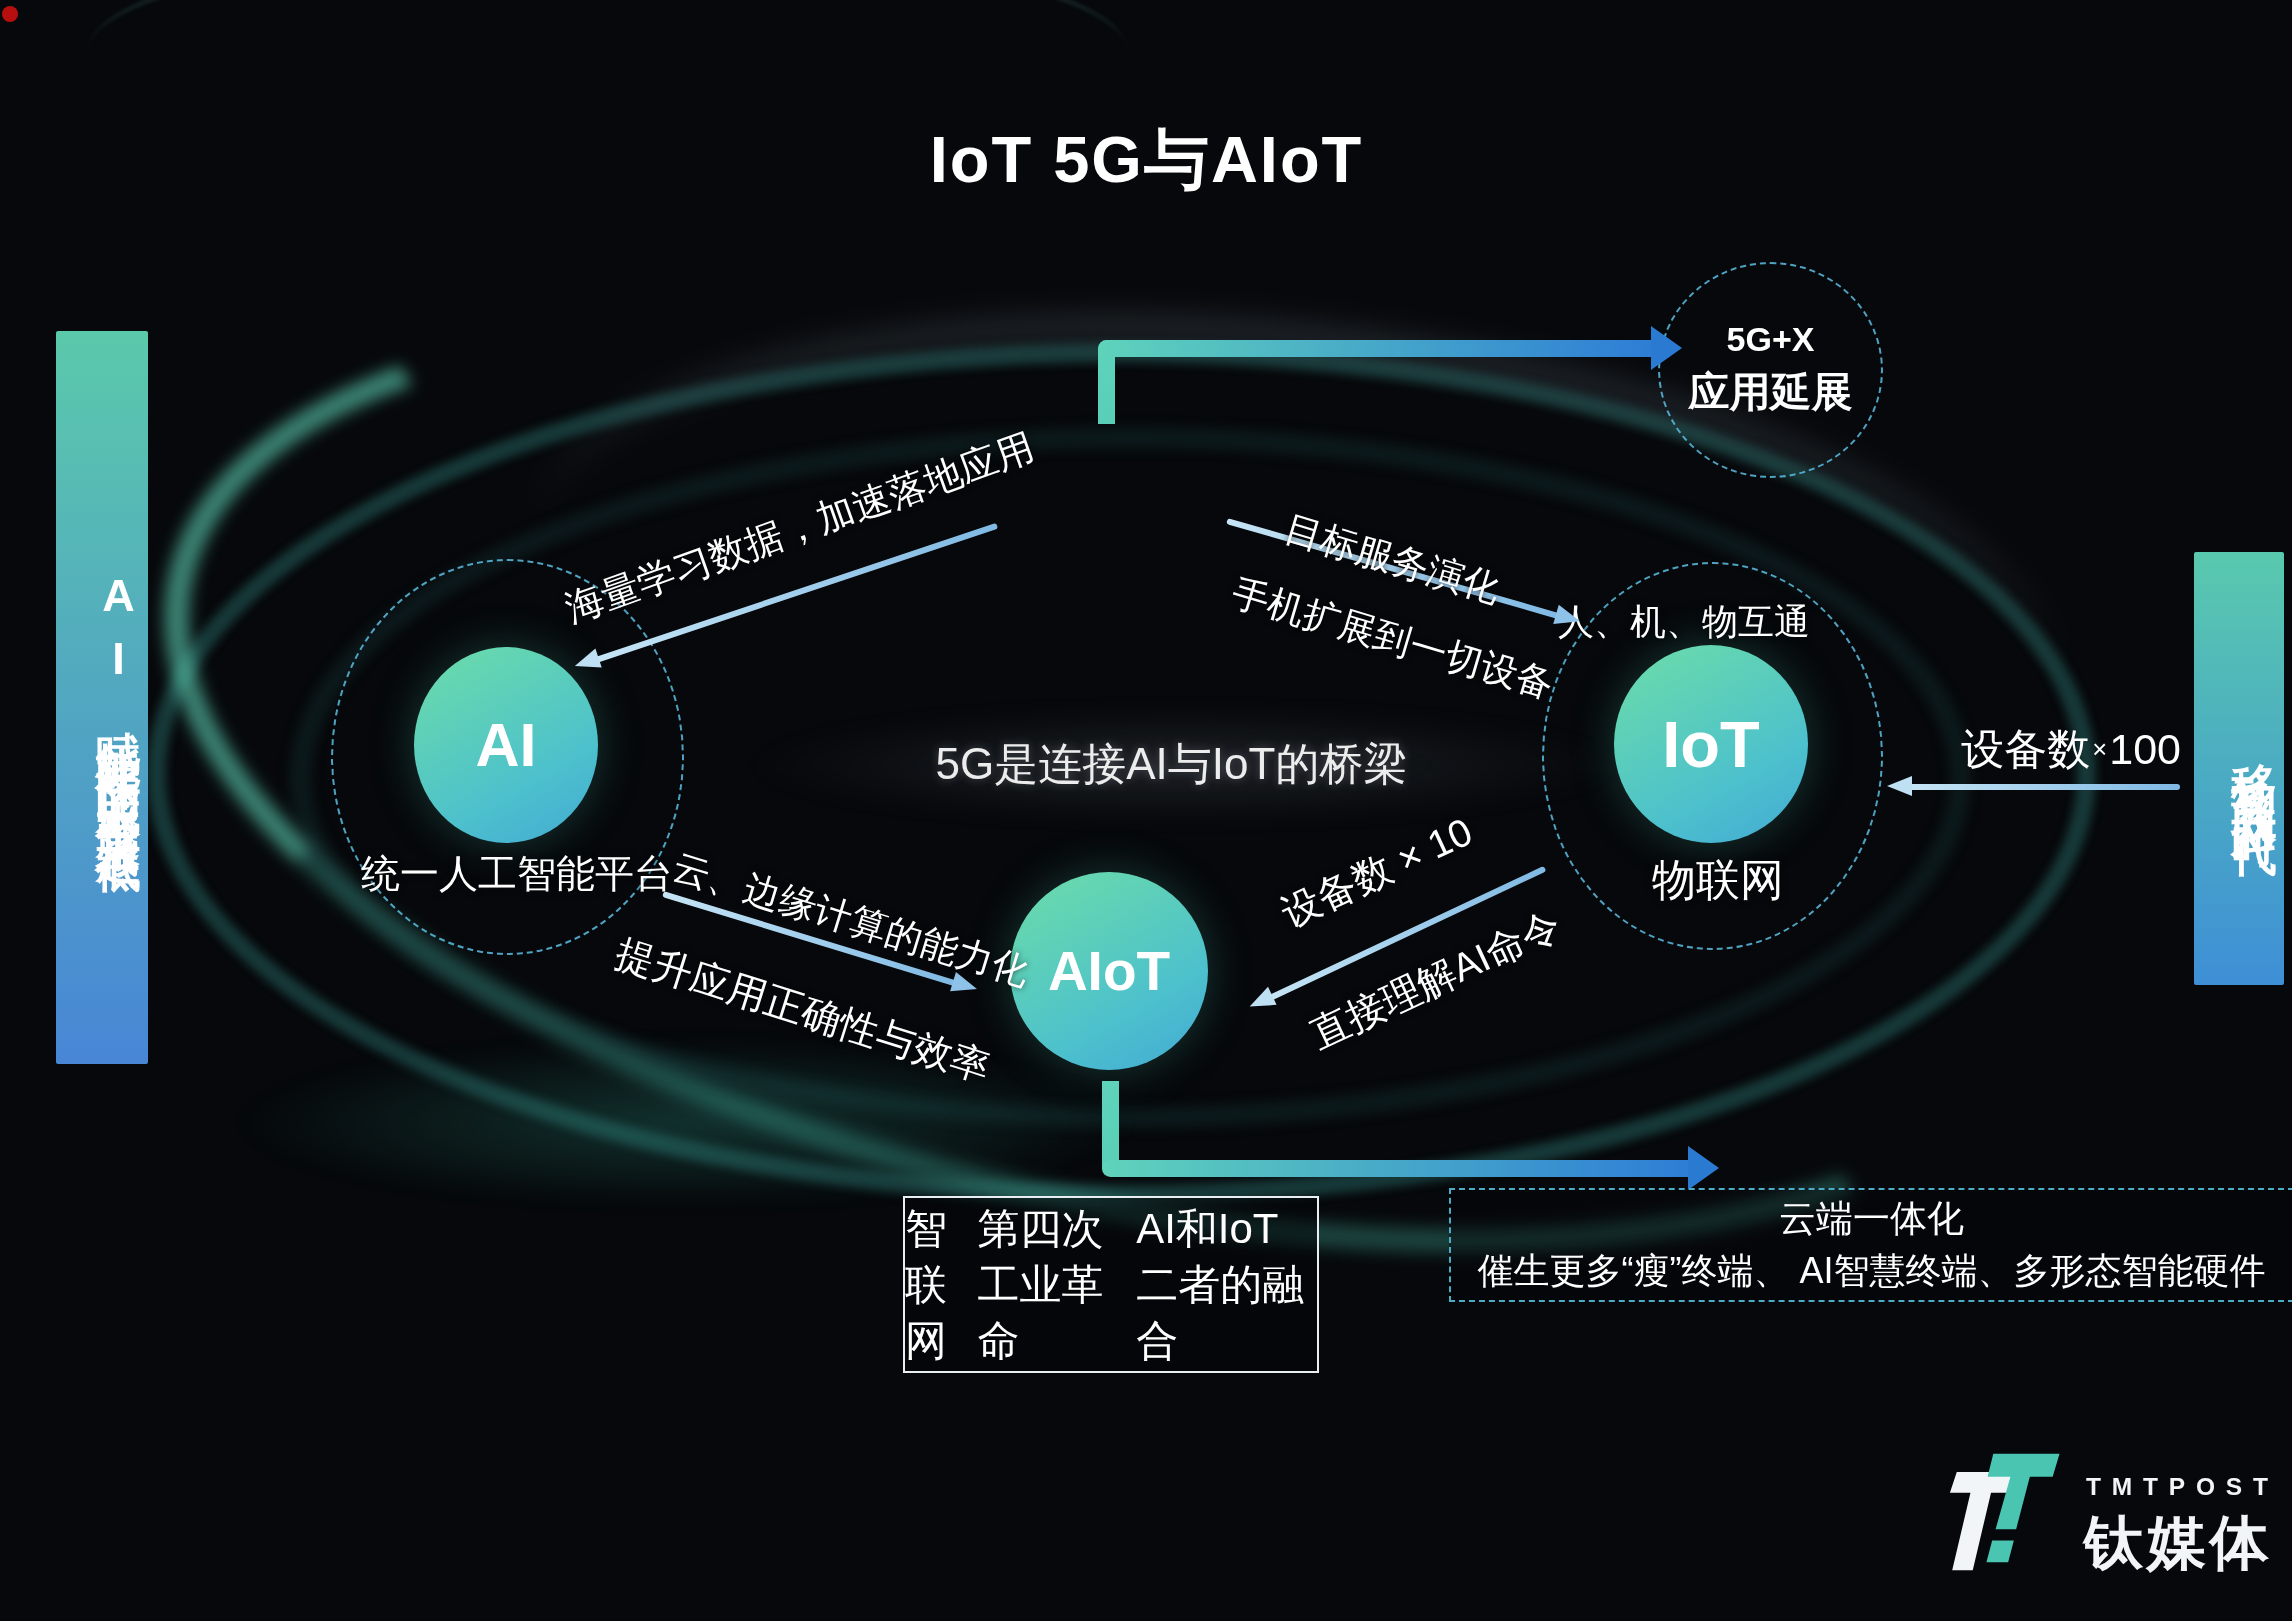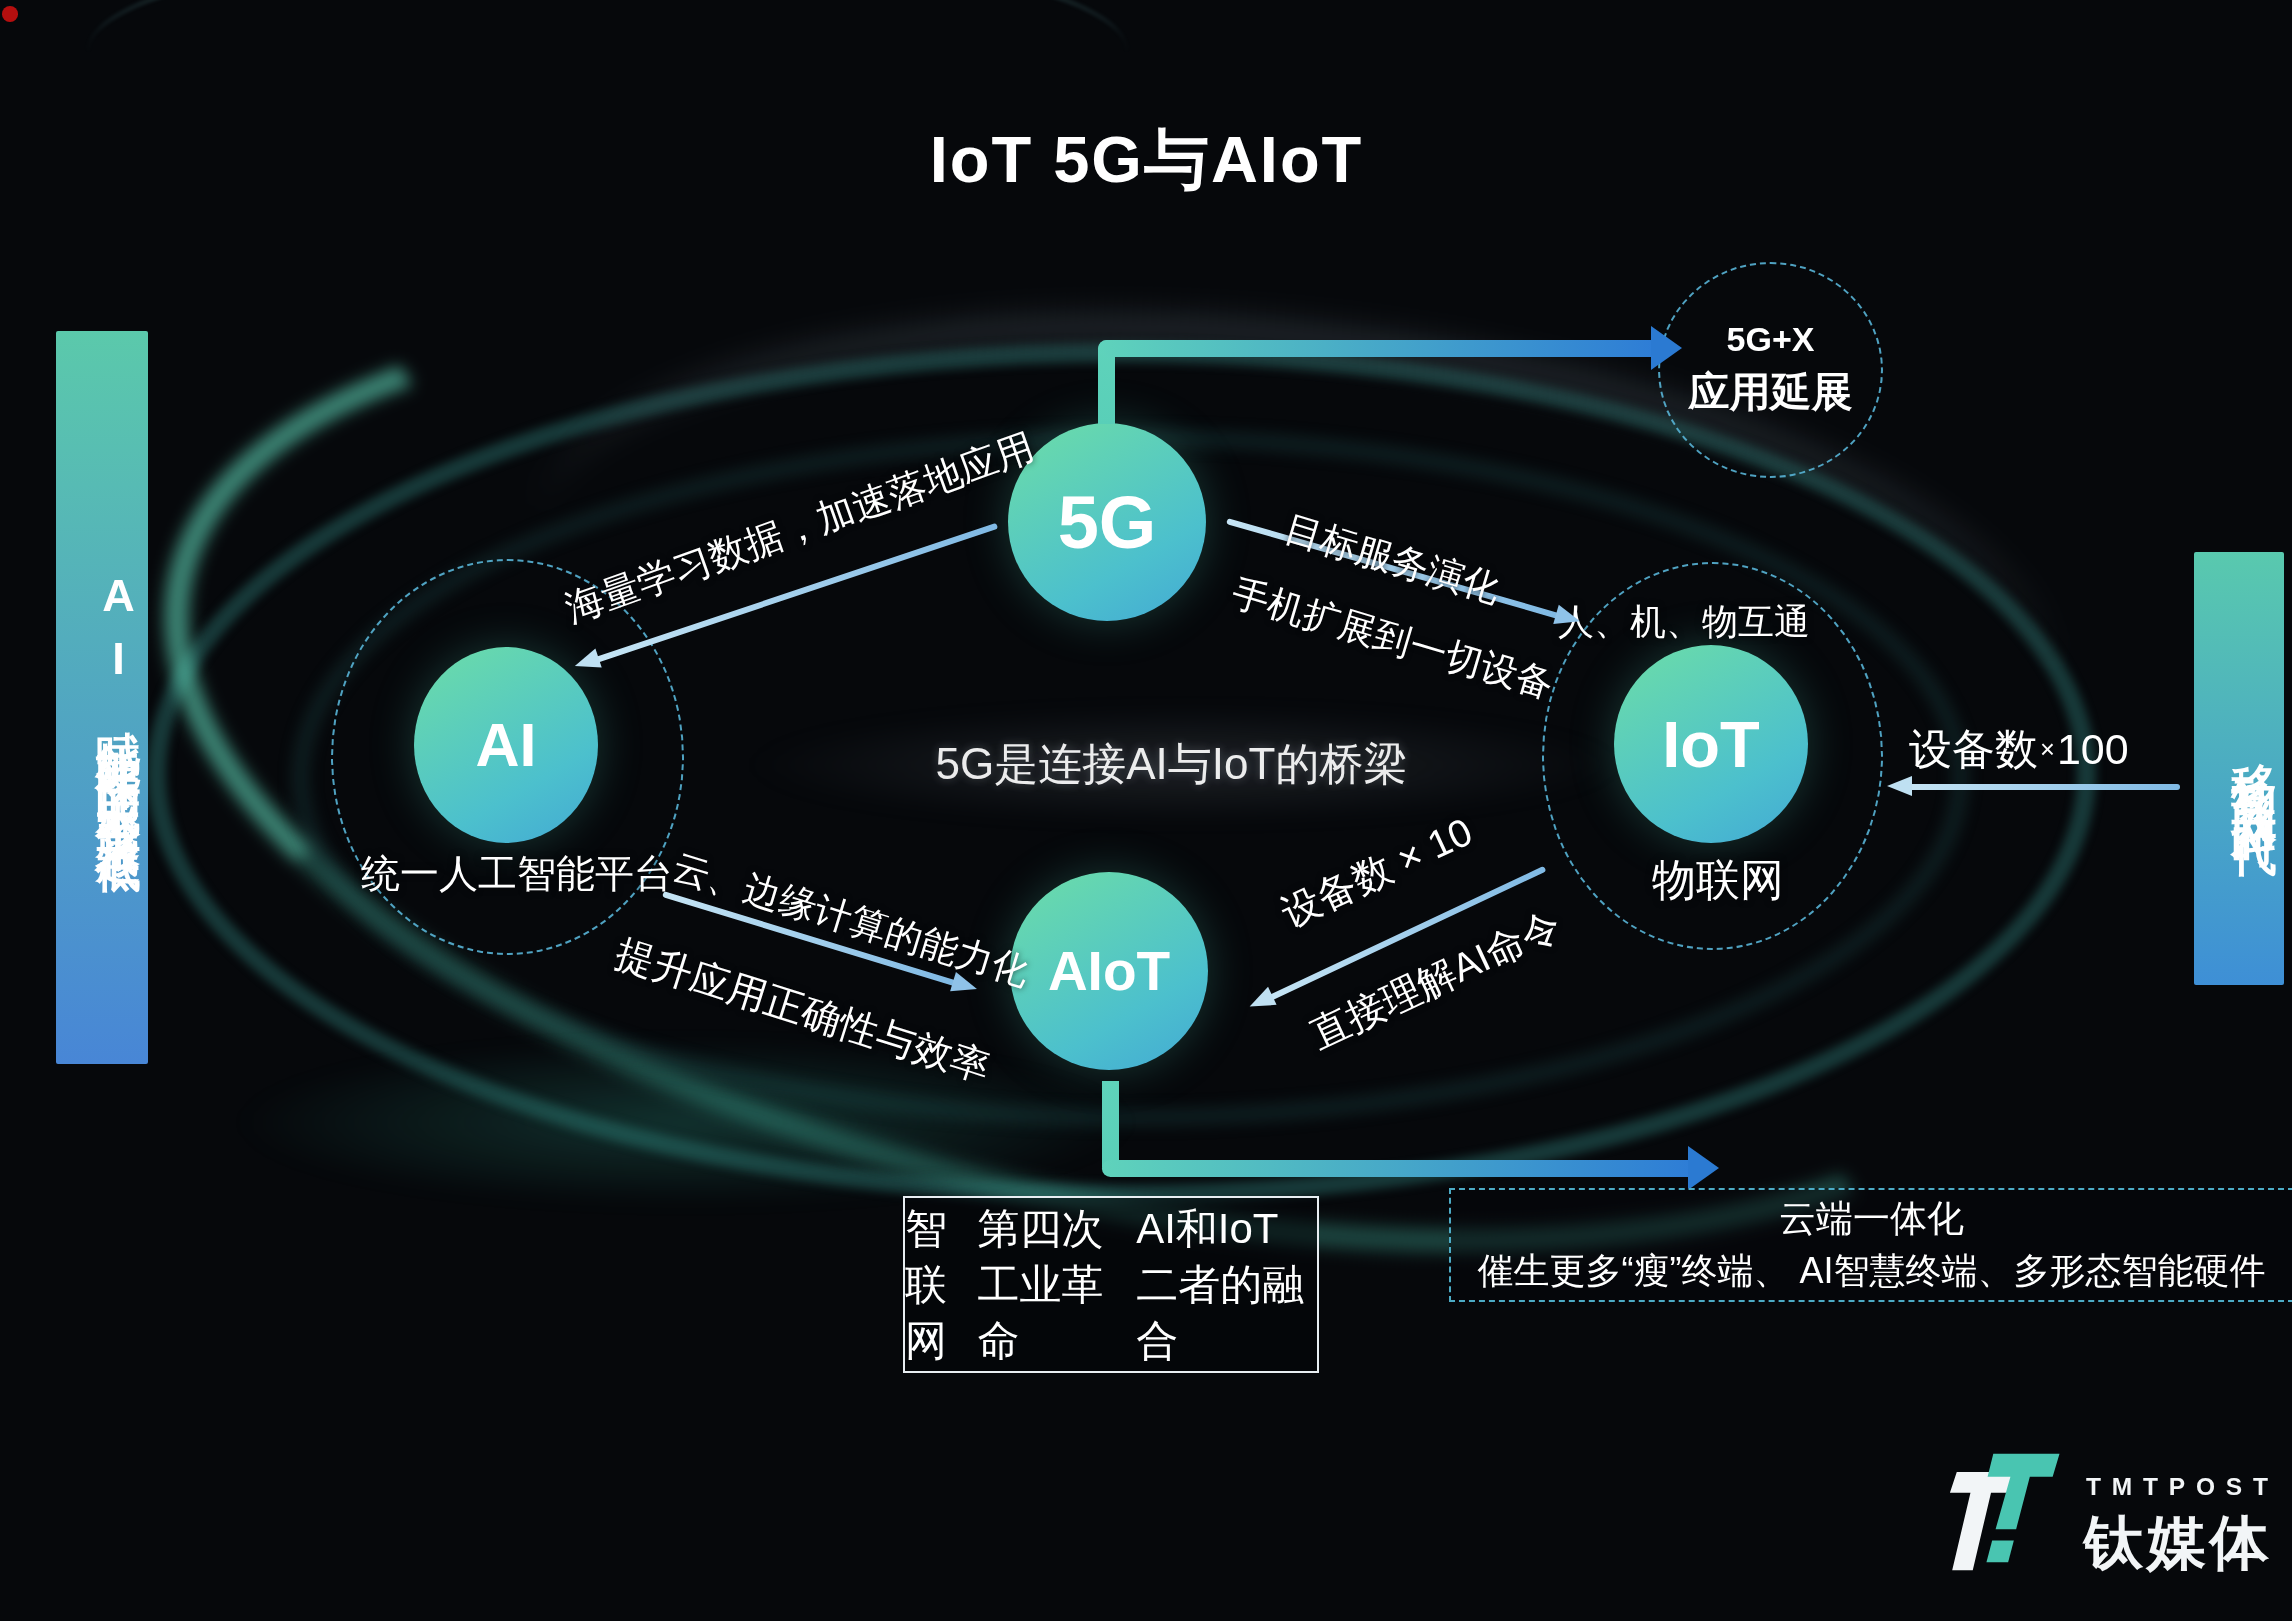--- a/index.html
+++ b/index.html
@@ -46,21 +46,21 @@
   
   .rlabel{white-space:nowrap;transform-origin:left center;text-shadow:0 0 6.9px rgba(0,0,0,.65);font-weight:500;}
   .lab-g5ai{left:567px;top:585px;font-size:38px;transform:rotate(-19.5deg);}
   .lab-g5iot-t{left:1286px;top:503px;font-size:37px;transform:rotate(16.5deg);}
   .lab-g5iot-b{left:1233px;top:567px;font-size:37px;transform:rotate(16.5deg);}
   .lab-aiotl-t{left:674px;top:841px;font-size:37px;transform:rotate(17deg);}
   .lab-aiotl-b{left:617px;top:925px;font-size:39px;transform:rotate(17.5deg);}
   .lab-iotaiot-t{left:1284px;top:889px;font-size:39px;transform:rotate(-25deg);}
   .lab-iotaiot-b{left:1313px;top:1010px;font-size:39px;transform:rotate(-25deg);}
   
-  .devices{left:1909px;top:721px;width:272px;text-align:left;font-size:43px;font-weight:500;white-space:nowrap;}
+  .devices{left:1909px;top:721px;width:272px;text-align:right;font-size:43px;font-weight:500;white-space:nowrap;}
   .devices .times{font-size:25.5px;vertical-align:5.9px;margin:0 2px;}
   
   .tarrow{height:5.9px;border-radius:2.9px;background:linear-gradient(90deg,#c6e5f5,#7fb9e4);transform-origin:left center;}
   .thead{position:absolute;width:0;height:0;border-top:10.8px solid transparent;border-bottom:10.8px solid transparent;top:-7.8px;}
   .thead.hl{left:-21.6px;border-right:25.5px solid #bfe0f2;}
   .thead.hr{right:-21.6px;border-left:25.5px solid #8fc2e8;}
   .a-g5ai{left:596px;top:657px;width:423px;transform:rotate(-18.5deg);}
   .a-g5iot{left:1227px;top:518px;width:345px;transform:rotate(16deg);}
   .a-aiotl{left:663px;top:891px;width:306px;transform:rotate(17deg);}
   .a-iotaiot{left:1270px;top:995px;width:304px;transform:rotate(-25.2deg);}
@@ -105,23 +105,20 @@
   <div class="abs banner banner-left">AI赋能硬件的成本越来越低</div>
   <div class="abs banner banner-right">移动互联网时代</div>
 
   <div class="abs dashed-ring ring-ai"></div>
   <div class="abs dashed-ring ring-iot"></div>
   <div class="abs dashed-ring ring-5gx">
     <div class="l1">5G+X</div>
     <div class="l2">应用延展</div>
   </div>
 
-  <div class="abs node node-5g">
-      <span>5G</span>
-    </div>
   <div class="abs node node-ai">
       <span>AI</span>
     </div>
   <div class="abs node node-iot">
       <span>IoT</span>
     </div>
   <div class="abs node node-aiot">
       <span>AIoT</span>
     </div>
 

